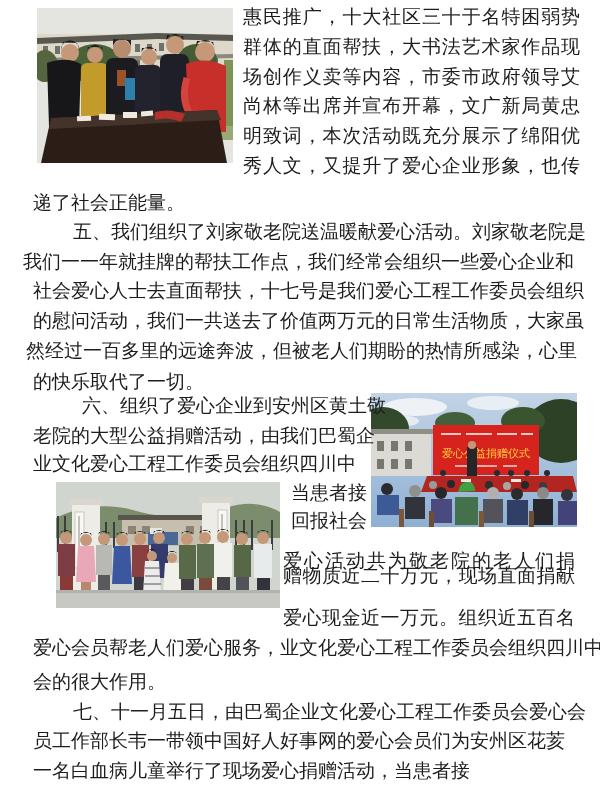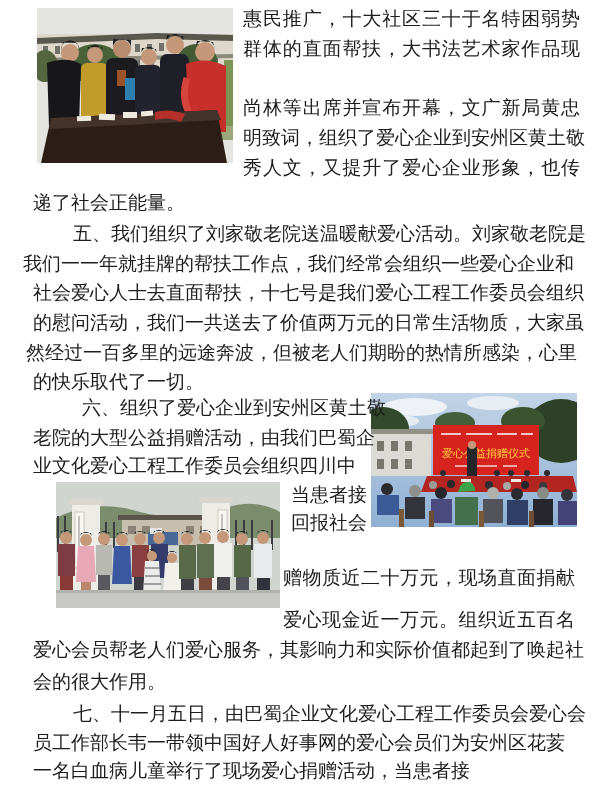--- a/index.html
+++ b/index.html
@@ -3,21 +3,21 @@
 <meta charset="utf-8">
 <style>
   html,body{margin:0;padding:0;background:#ffffff;}
   .page{
     position:relative;width:600px;height:785px;background:#ffffff;overflow:hidden;
     font-family:"DejaVu Serif","Liberation Serif",serif;color:#1d1d1d;
   }
   .line{
     position:absolute;font-size:19px;line-height:26px;white-space:nowrap;
   }
-  .just{text-align:justify;text-align-last:justify;text-justify:inter-character;}
+  .just{text-align:justify;text-align-last:justify;text-justify:inter-character;font-family:Liberation Mono, monospace;}
   .indent{text-indent:40px;}
   .photo{position:absolute;display:block;}
   .p1{left:37px;top:8px;width:196px;height:155px;}
   .p2{left:371px;top:393px;width:206px;height:134px;}
   .p3{left:56px;top:482px;width:224px;height:126px;}
 
   .l0{left:243px;top:5px;width:337px}
   .l1{left:243px;top:35px;width:337px}
   .l2{left:243px;top:65px;width:337px}
   .l3{left:243px;top:94px;width:337px}
@@ -291,36 +291,38 @@
         <path d="M201,54 a6,6 0 0 1 12,0 l-1,-5 -10,0 Z" fill="#222"></path>
         <rect x="198" y="62" width="18" height="34" fill="#e8ebec"></rect>
         <rect x="201" y="96" width="13" height="18" fill="#33333b"></rect>
     </g>
     <rect y="110" width="224" height="16" fill="#c7c8c3"></rect>
     <rect y="108" width="224" height="3" fill="#b2b3ae"></rect>
   </svg>
 
   <div class="line l0 just">惠民推广，十大社区三十于名特困弱势</div>
   <div class="line l1 just">群体的直面帮扶，大书法艺术家作品现</div>
+  <div class="line l2 just">场创作义卖等内容，市委市政府领导艾</div>
   <div class="line l3 just">尚林等出席并宣布开幕，文广新局黄忠</div>
-  <div class="line l4 just">明致词，组织了爱心企业到安州区黄土敬</div>
+  <div class="line l4 just">明致词，本次活动既充分展示了绵阳优</div>
   <div class="line l5 just">秀人文，又提升了爱心企业形象，也传</div>
   <div class="line l6">递了社会正能量。</div>
   <div class="line l7 just indent">五、我们组织了刘家敬老院送温暖献爱心活动。刘家敬老院是</div>
   <div class="line l8 just">我们一一年就挂牌的帮扶工作点，我们经常会组织一些爱心企业和</div>
   <div class="line l10 just">的慰问活动，我们一共送去了价值两万元的日常生活物质，大家虽</div>
   <div class="line l9 just">社会爱心人士去直面帮扶，十七号是我们爱心工程工作委员会组织</div>
   <div class="line l11 just">然经过一百多里的远途奔波，但被老人们期盼的热情所感染，心里</div>
   <div class="line l12">的快乐取代了一切。</div>
   <div class="line l13 just indent">六、组织了爱心企业到安州区黄土敬</div>
   <div class="line l14 just">老院的大型公益捐赠活动，由我们巴蜀企</div>
   <div class="line l15 just">业文化爱心工程工作委员会组织四川中</div>
   <div class="line l16 just">当患者接</div>
   <div class="line l17 just">回报社会</div>
+  <div class="line l18 just">爱心活动共为敬老院的老人们捐</div>
   <div class="line l19 just">赠物质近二十万元，现场直面捐献</div>
   <div class="line l20 just">爱心现金近一万元。组织近五百名</div>
-  <div class="line l21 just">爱心会员帮老人们爱心服务，其影响力和实际价值都起到了唤起社</div>
+  <div class="line l21 just">爱心会员帮老人们爱心服务，业文化爱心工程工作委员会组织四川中</div>
   <div class="line l22">会的很大作用。</div>
   <div class="line l23 just indent">七、十一月五日，由巴蜀企业文化爱心工程工作委员会爱心会</div>
   <div class="line l24 just">员工作部长韦一带领中国好人好事网的爱心会员们为安州区花荄</div>
   <div class="line l25">一名白血病儿童举行了现场爱心捐赠活动，当患者接</div>
 
 </div>
 
 </body></html>

